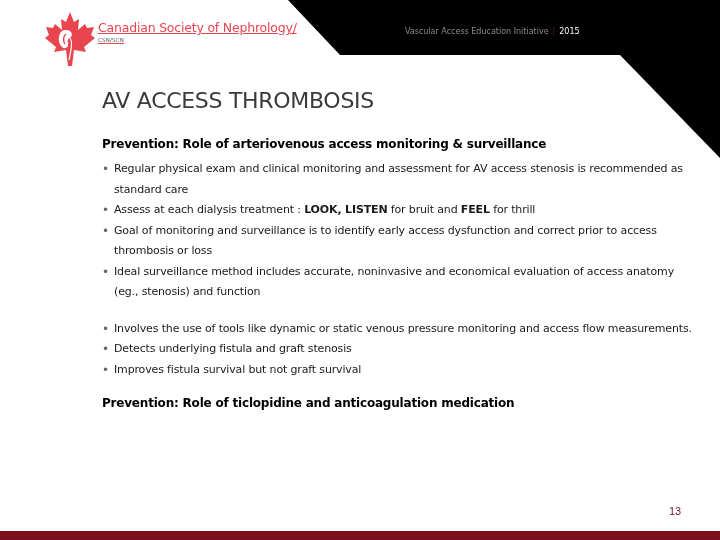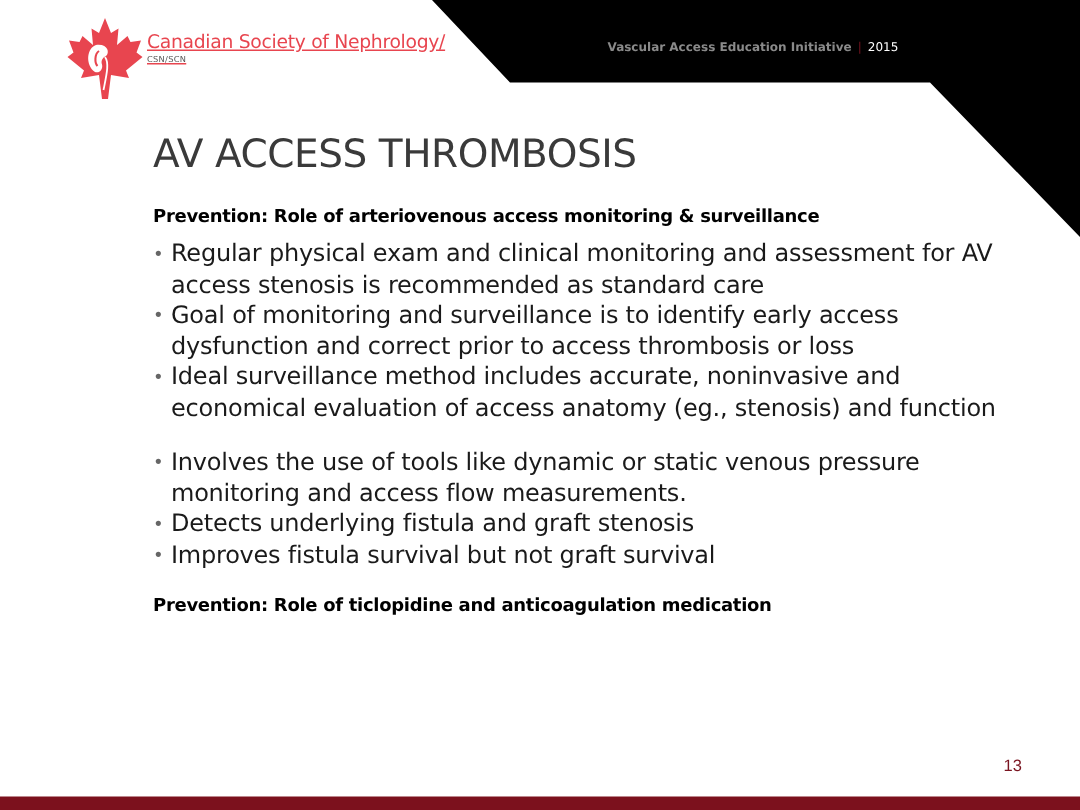--- a/index.html
+++ b/index.html
@@ -22,41 +22,41 @@
     font-family: "DejaVu Sans", sans-serif;
     text-decoration: underline;
   }
   .logo-line1, .logo-line2 { font-size: 12.5px; line-height: 15px; white-space: nowrap; letter-spacing: -0.2px; }
   .logo-abbr { font-size: 5.5px; color: #555; margin-top: 2px; letter-spacing: 0.2px; }
 
   .header-tag {
     position: absolute; top: 27px; left: 405px; z-index: 2;
     font-size: 8px; font-family: "DejaVu Sans", sans-serif; white-space: nowrap;
   }
-  .header-tag .tag-text { color: #8a8a8a; font-weight: bold; }
+  .header-tag .tag-text { color: #8a8a8a; font-weight: normal; }
   .header-tag .tag-sep { color: #7a1420; margin: 0 4px; }
   .header-tag .tag-year { color: #ffffff; }
 
   .title {
     position: absolute; left: 102px; top: 88px; z-index: 2;
-    font-size: 26px; color: #3a3a3a; letter-spacing: -0.3px;
+    font-size: 22px; color: #3a3a3a; letter-spacing: -0.3px;
     font-family: "DejaVu Sans", sans-serif; font-weight: normal;
   }
   .content {
     position: absolute; left: 102px; top: 137px; width: 590px; z-index: 2;
     font-family: "DejaVu Sans", sans-serif;
   }
   .section-heading {
     font-size: 12px; font-weight: bold; color: #000;
     margin: 0 0 8px 0; letter-spacing: -0.2px;
   }
   ul.bullets { list-style: none; margin: 0 0 16px 0; padding: 0; }
   ul.bullets li {
     position: relative; padding-left: 12px;
-    font-size: 16px; line-height: 20.5px; color: #1a1a1a; letter-spacing: -0.15px;
+    font-size: 11px; line-height: 20.5px; color: #1a1a1a; letter-spacing: -0.15px;
   }
   ul.bullets li::before {
     content: "•"; position: absolute; left: 0; top: 0; color: #666; font-size: 12px;
   }
   .page-number {
     position: absolute; left: 669px; top: 505px; z-index: 2;
     font-size: 11px; color: #7a1420;
   }
   .footer-bar {
     position: absolute; left: 0; top: 531px; width: 720px; height: 9px;
@@ -86,20 +86,21 @@
 <div class="header-tag">
   <span class="tag-text">Vascular Access Education Initiative</span><span class="tag-sep">|</span><span class="tag-year">2015</span>
 </div>
 
 <div class="title">AV ACCESS THROMBOSIS</div>
 
 <div class="content">
   <div class="section-heading">Prevention: Role of arteriovenous access monitoring &amp; surveillance</div>
   <ul class="bullets">
     <li>Regular physical exam and clinical monitoring and assessment for AV access stenosis is recommended as standard care</li>
+    <li><span>Assess at each dialysis treatment : </span><b>LOOK, LISTEN</b><span> for bruit and </span><b>FEEL</b><span> for thrill</span></li>
     <li>Goal of monitoring and surveillance is to identify early access dysfunction and correct prior to access thrombosis or loss</li>
     <li>Ideal surveillance method includes accurate, noninvasive and economical evaluation  of access anatomy (eg., stenosis) and function</li>
   </ul>
 
   <ul class="bullets">
     <li>Involves the use of tools like dynamic or static venous pressure monitoring and access flow measurements.</li>
     <li>Detects underlying fistula and graft stenosis</li>
     <li>Improves fistula survival but not graft survival</li>
   </ul>
 

